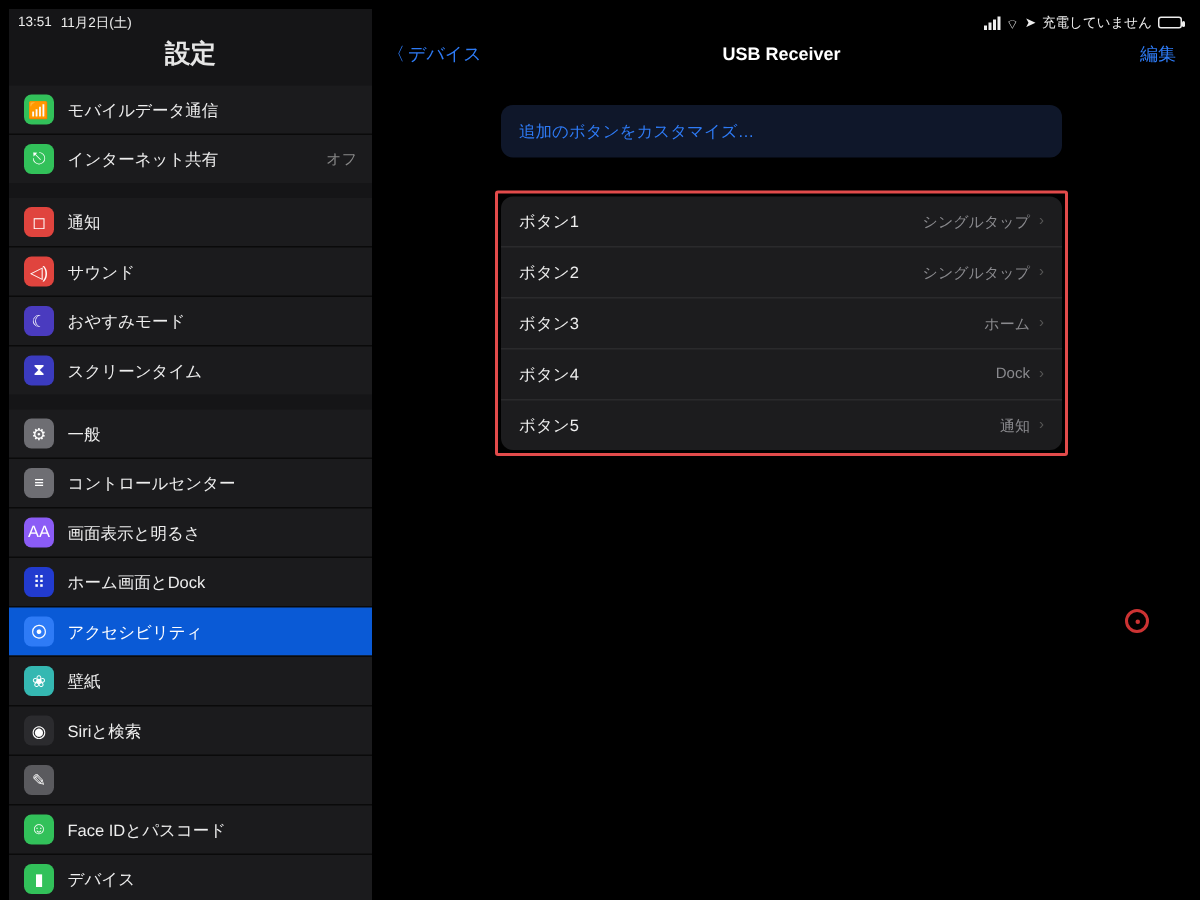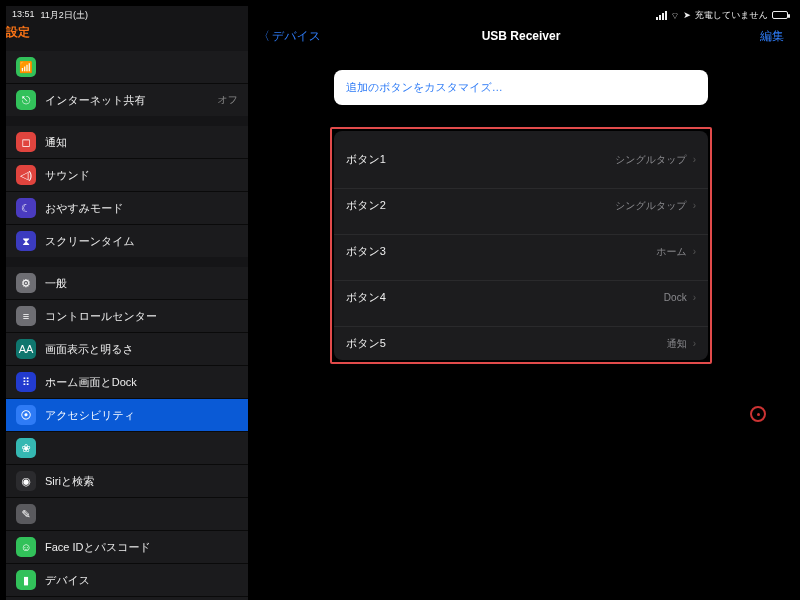--- a/index.html
+++ b/index.html
@@ -12,43 +12,43 @@
   .statusbar .left { display:flex; gap:6px; }
   .statusbar .right { display:flex; gap:4px; align-items:center; }
   .sigbars { display:flex; align-items:flex-end; gap:1px; }
   .sigbars span { width:2px; background:#eee; display:inline-block; }
   .battery { width:16px; height:8px; border:1px solid #eee; border-radius:2px; position:relative; }
   .battery::after { content:""; position:absolute; right:-3px; top:2px; width:2px; height:4px; background:#eee; border-radius:1px; }
   .battery .fill { background:#eee; height:100%; width:90%; }
 
   
   .sidebar { width: 242px; background: #151517; display: flex; flex-direction: column; }
-  .sidebar-title { text-align: left; font-size: 12px; font-weight: 600; padding: 18px 0 10px 0; color: #f97316; }
+  .sidebar-title { text-align: center; font-size: 17px; font-weight: 600; padding: 18px 0 10px 0; color: #e5e5e5; }
   .sb-group { background: #1b1b1d; margin-bottom: 10px; }
   .sb-item { display: flex; align-items: center; padding: 6px 10px; gap: 9px; font-size: 11px; border-top: 1px solid #0a0a0a; cursor: pointer; }
   .sb-item:first-child { border-top: none; }
   .sb-item .lbl { flex: 1; color: #eee; }
   .sb-item .trail { font-size: 10px; color: #888; }
   .sb-item.selected { background: #0a5ad6; }
   .sb-item.selected .lbl { color: #fff; }
   .icon { width: 20px; height: 20px; border-radius: 5px; display:flex; align-items:center; justify-content:center; font-size:11px; color:#fff; flex-shrink:0; }
 
   
   .detail { flex: 1; background: #000; display: flex; flex-direction: column; position: relative; }
   .navbar { height: 36px; display: flex; align-items: center; justify-content: space-between; padding: 0 10px; margin-top: 12px; }
   .nav-back { display:flex; align-items:center; color:#2e7bf6; font-size:12px; cursor:pointer; gap:2px; }
   .nav-title { position:absolute; left:0; right:0; text-align:center; font-size:12px; font-weight:600; color:#fff; pointer-events:none; }
   .nav-edit { color:#2e7bf6; font-size:12px; cursor:pointer; }
 
   .content { padding: 8px 26px 0 26px; }
-  .customize-row { background: #ffffff; border-radius: 8px; padding: 10px 12px; font-size: 11px; color:#2e7bf6; margin: 8px 60px 22px 60px; cursor:pointer; }
+  .customize-row { background: #0f172a; border-radius: 8px; padding: 10px 12px; font-size: 11px; color:#2e7bf6; margin: 8px 60px 22px 60px; cursor:pointer; }
 
   .highlight-box { border: 2px solid #e24b4b; border-radius: 2px; margin: 0 56px; padding: 2px; }
   .btn-list { background:#1c1c1e; border-radius:8px; overflow:hidden; }
-  .btn-row { display:flex; align-items:center; padding: 9px 12px; font-size:11px; border-top:1px solid #2a2a2c; cursor:pointer;margin-top:12px; }
+  .btn-row { display:flex; align-items:center; padding: 9px 12px; font-size:11px; border-top:1px solid #2a2a2c; cursor:pointer; }
   .btn-row:first-child { border-top:none; }
   .btn-row .name { flex:1; color:#eee; }
   .btn-row .val { color:#8a8a8e; font-size:10px; }
   .chev { color:#555; margin-left:6px; font-size:10px; }
 
   .assistive-dot { position:absolute; right:28px; top:400px; width:16px; height:16px; border:2px solid #c33; border-radius:50%; display:flex; align-items:center; justify-content:center; }
   .assistive-dot::after { content:""; width:3px; height:3px; background:#c33; border-radius:50%; }
 </style>
 </head>
 <body>
@@ -74,20 +74,21 @@
         <span class="battery"><span class="fill"></span></span>
       </div>
     </div>
 
     <div class="sidebar">
       <div class="sidebar-title">設定</div>
       <div id="sb-groups">
           <div class="sb-group">
             <div class="sb-item">
               <div class="icon" style="background: rgb(50, 193, 90);">📶</div>
+              <div class="lbl">モバイルデータ通信</div>
             </div>
             <div class="sb-item">
               <div class="icon" style="background: rgb(50, 193, 90);">⎋</div>
               <div class="lbl">インターネット共有</div>
               <div class="trail">オフ</div>
             </div>
           </div>
           <div class="sb-group">
             <div class="sb-item">
               <div class="icon" style="background: rgb(224, 68, 62);">◻</div>
@@ -109,33 +110,34 @@
           <div class="sb-group">
             <div class="sb-item">
               <div class="icon" style="background: rgb(110, 110, 115);">⚙</div>
               <div class="lbl">一般</div>
             </div>
             <div class="sb-item">
               <div class="icon" style="background: rgb(110, 110, 115);">≡</div>
               <div class="lbl">コントロールセンター</div>
             </div>
             <div class="sb-item">
-              <div class="icon" style="background: #0f766e;">AA</div>
+              <div class="icon" style="background: #8b5cf6;">AA</div>
               <div class="lbl">画面表示と明るさ</div>
             </div>
             <div class="sb-item">
               <div class="icon" style="background: rgb(34, 59, 207);">⠿</div>
               <div class="lbl">ホーム画面とDock</div>
             </div>
             <div class="sb-item selected">
               <div class="icon" style="background: rgb(46, 123, 246);">⦿</div>
               <div class="lbl">アクセシビリティ</div>
             </div>
             <div class="sb-item">
               <div class="icon" style="background: rgb(53, 184, 178);">❀</div>
+              <div class="lbl">壁紙</div>
             </div>
             <div class="sb-item">
               <div class="icon" style="background: rgb(43, 43, 46);">◉</div>
               <div class="lbl">Siriと検索</div>
             </div>
             <div class="sb-item">
               <div class="icon" style="background: rgb(90, 90, 94);">✎</div>
             </div>
             <div class="sb-item">
               <div class="icon" style="background: rgb(50, 193, 90);">☺</div>

